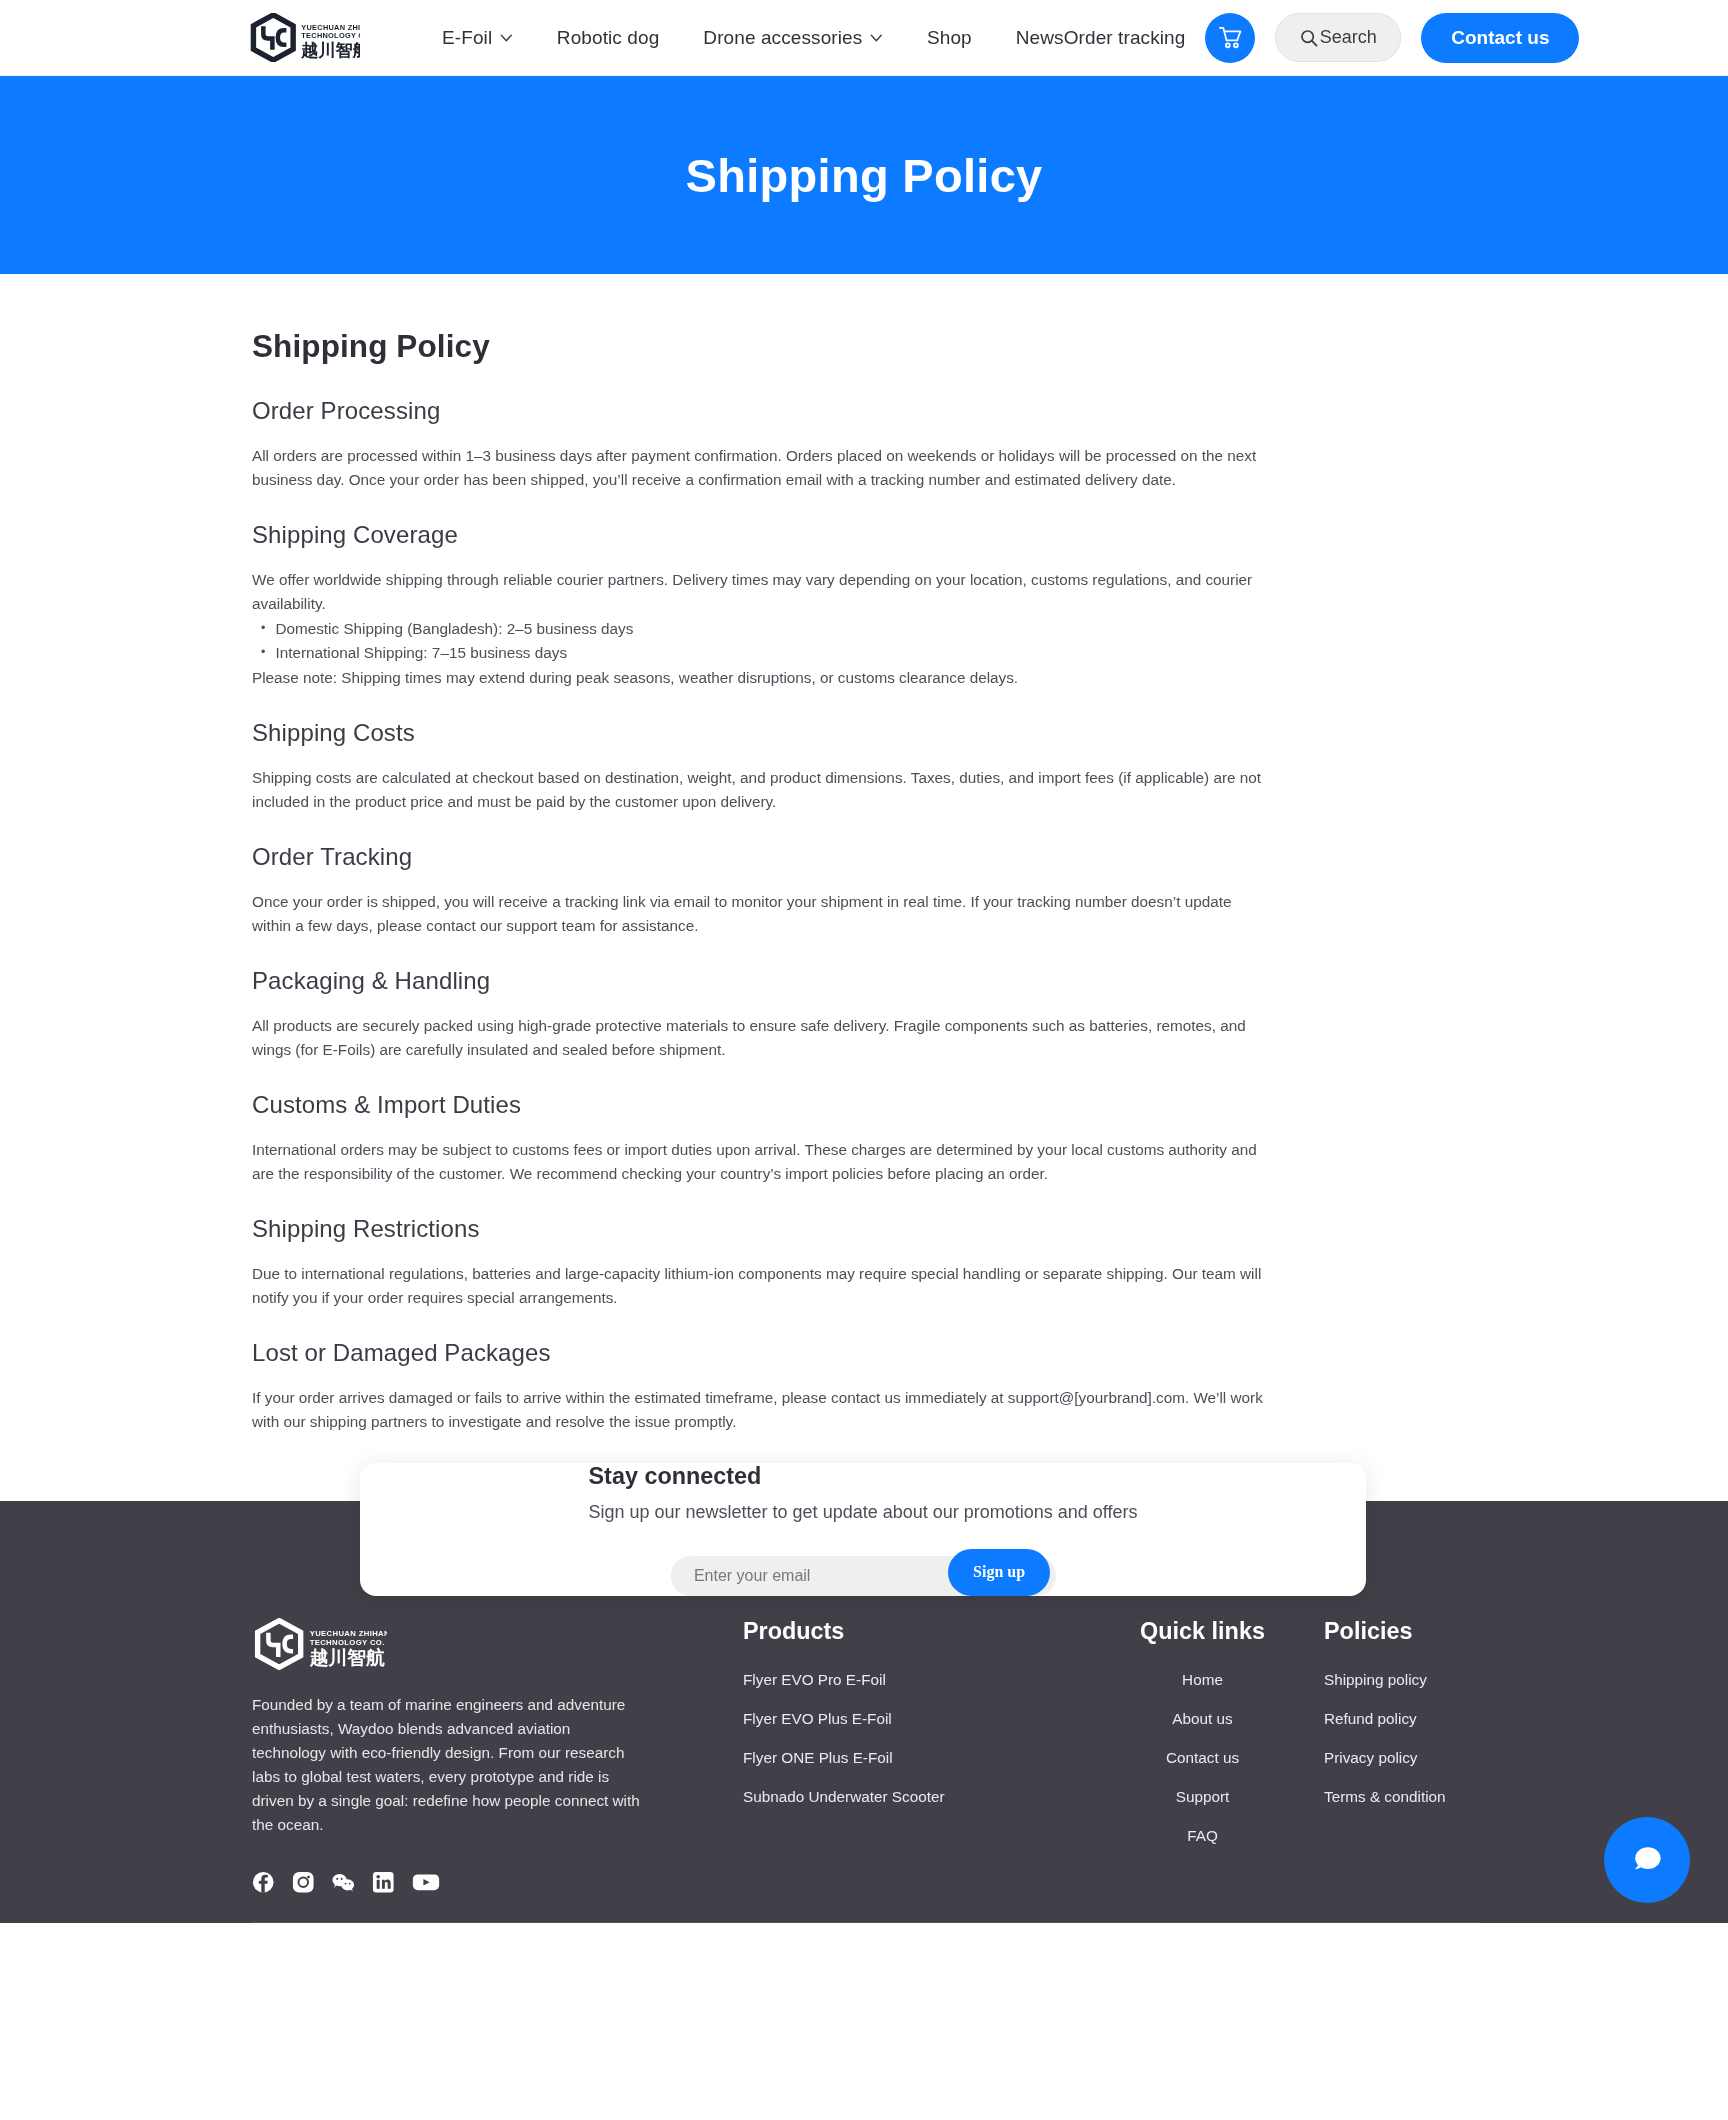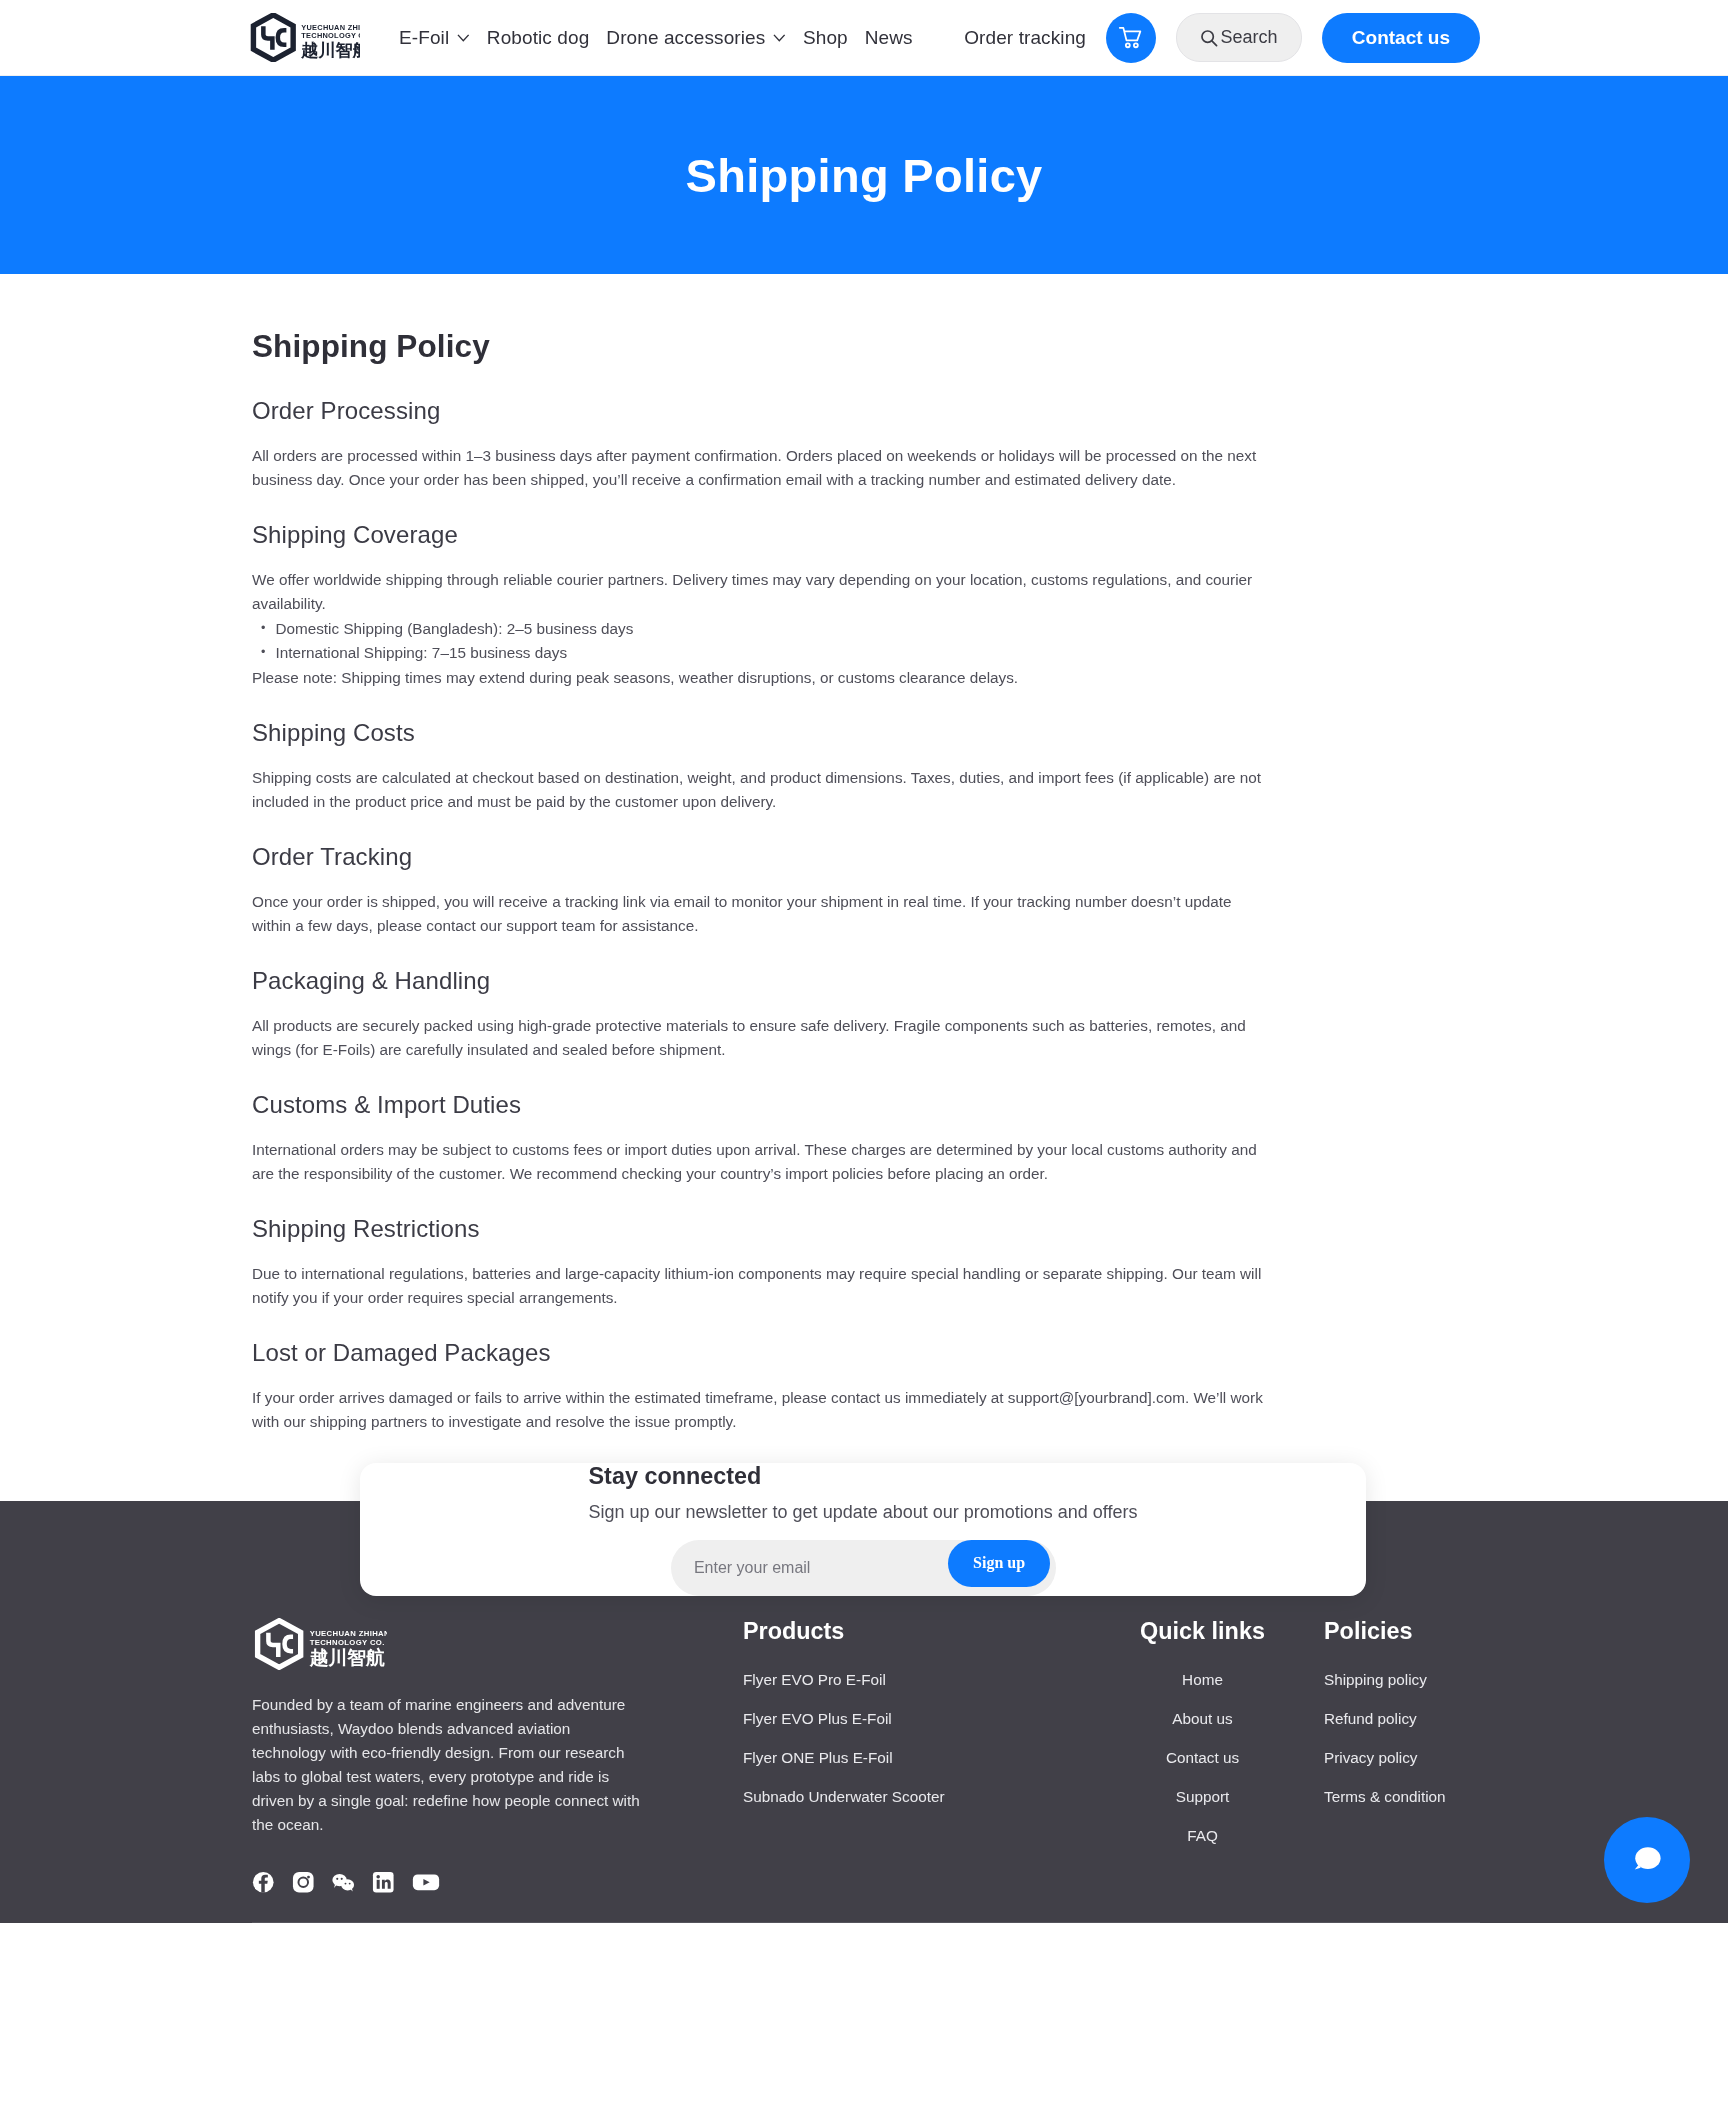--- a/index.html
+++ b/index.html
@@ -16,21 +16,21 @@
     height: 76px;
     background: #ffffff;
     display: flex;
     align-items: center;
     padding: 0 248px 0 248px;
     border-bottom: 0.9px solid #f0f0f0;
     position: relative;
   }
   .brand { display: flex; align-items: center; flex: 0 0 auto; }
   .brand-logo { display: block; }
-  .nav { display: flex; align-items: center; gap: 17px; margin-left: 39px; }
+  .nav { display: flex; align-items: center; gap: 44px; margin-left: 82px; }
   .nav-item {
     font-size: 19px;
     color: #31313a;
     display: flex;
     align-items: center;
     gap: 8px;
     cursor: pointer;
     white-space: nowrap;
     letter-spacing: 0.1px;
   }
@@ -162,24 +162,24 @@
   .nl-left { flex: 1 1 auto; }
   .nl-title {
     font-size: 23.4px;
     font-weight: bold;
     color: #2f2f38;
     margin-bottom: 12.6px;
   }
   .nl-sub { font-size: 18px; color: #4e4e58; }
   .nl-form {
     display: flex;
-    align-items: flex-start;
+    align-items: flex-end;
     background: #efefef;
     border-radius: 29px;
-    height: 56px;
+    height: 40px;
     width: 385px;
     padding: 0 5.4px 0 0;
     flex: 0 0 auto;
   }
   .nl-input {
     flex: 1 1 auto;
     border: none;
     outline: none;
     background: transparent;
     font-size: 16px;

